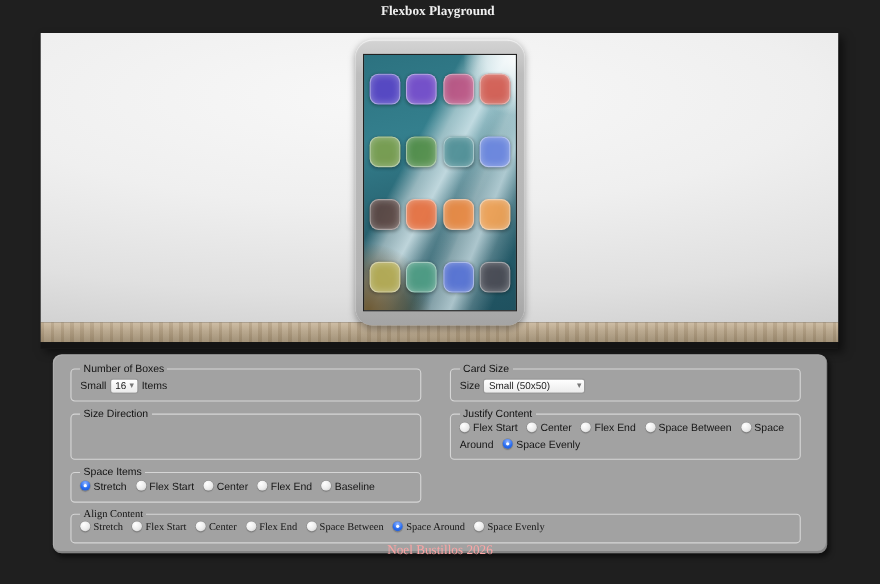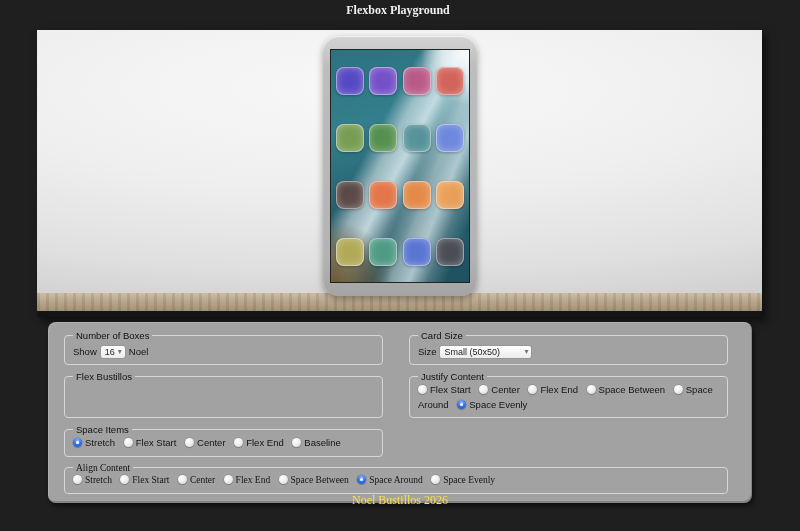--- a/index.html
+++ b/index.html
@@ -2,21 +2,21 @@
 <html style="--radio-sel: #2a6df0; --panel-bg: #a2a2a2;"><head>
 <meta charset="utf-8">
 <style>
   html,body{margin:0;padding:0;background:#1f1f1f;}
   body{width:800px;height:531px;overflow:hidden;font-family:"Liberation Sans",sans-serif;}
   .app{position:relative;width:800px;height:531px;background:#1f1f1f;}
 
   
   .titlebar{position:absolute;top:0;left:0;right:4px;height:22px;line-height:20px;text-align:center;
     color:#f0f0f0;font-family:"Liberation Serif",serif;font-size:12px;font-weight:600;}
-  .footer{position:absolute;left:0;right:0;top:493px;text-align:center;color:#fde047;
+  .footer{position:absolute;left:0;right:0;top:493px;text-align:center;color:#fca5a5;
     font-family:"Liberation Serif",serif;font-size:12px;}
 
   
   .scene{position:absolute;left:37px;top:30px;width:725px;height:287px;box-shadow:4px 4px 8px rgba(0,0,0,.55);}
   .wall{position:absolute;left:0;right:0;top:0;height:263px;
     background:radial-gradient(130% 95% at 45% 22%, #f8f8f8 0%, #efefef 40%, #e0e0e0 72%, #c9c9c9 100%);}
   .wood{position:absolute;left:0;right:0;top:263px;height:18px;
     background:repeating-linear-gradient(90deg, rgba(115,95,70,.15) 0 3px, rgba(255,255,255,.06) 3px 9px),
       linear-gradient(180deg,#ccbaa0 0%,#b5a388 45%,#9c8b70 100%);}
   .table-edge{position:absolute;left:0;right:0;top:281px;height:6px;background:#141414;}
@@ -90,39 +90,39 @@
           </div>
       </div>
     </div>
   </div>
 
   <div class="panel">
 
     <fieldset class="fs">
       <legend>Number of Boxes</legend>
       <div class="ctl-row">
-        <span>Show</span><span class="select">
+        <span>Small</span><span class="select">
             <span>16</span>
             <span class="chev">▾</span>
-          </span><span>Noel</span>
+          </span><span>Items</span>
       </div>
     </fieldset>
 
     <fieldset class="fs">
       <legend>Card Size</legend>
       <div class="ctl-row">
         <span>Size</span><span class="select wide">
             <span>Small (50x50)</span>
             <span class="chev">▾</span>
           </span>
       </div>
     </fieldset>
 
     <fieldset class="fs">
-      <legend>Flex Bustillos</legend>
+      <legend>Size Direction</legend>
     </fieldset>
 
 
     <fieldset class="fs">
       <legend>Justify Content</legend>
       <div class="opts"><label class="opt"><span class="radio"></span><span>Flex Start</span></label> <label class="opt"><span class="radio"></span><span>Center</span></label> <label class="opt"><span class="radio"></span><span>Flex End</span></label> <label class="opt"><span class="radio"></span><span>Space Between</span></label> <label class="opt"><span class="radio"></span><span>Space Around</span></label> <label class="opt"><span class="radio checked"></span><span>Space Evenly</span></label> </div>
     </fieldset>
 
     <fieldset class="fs">
       <legend>Space Items</legend>

